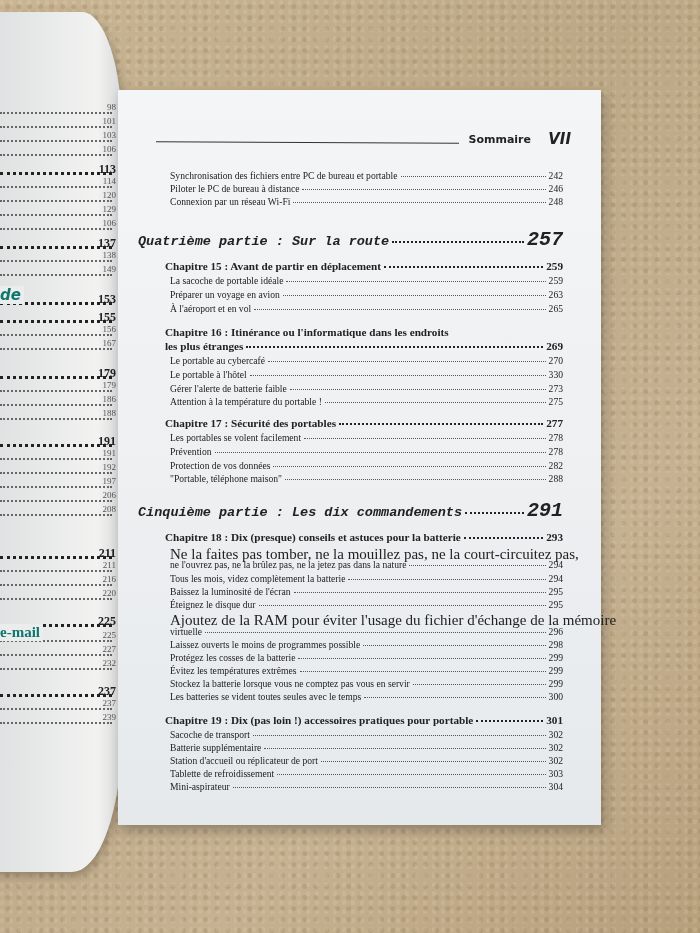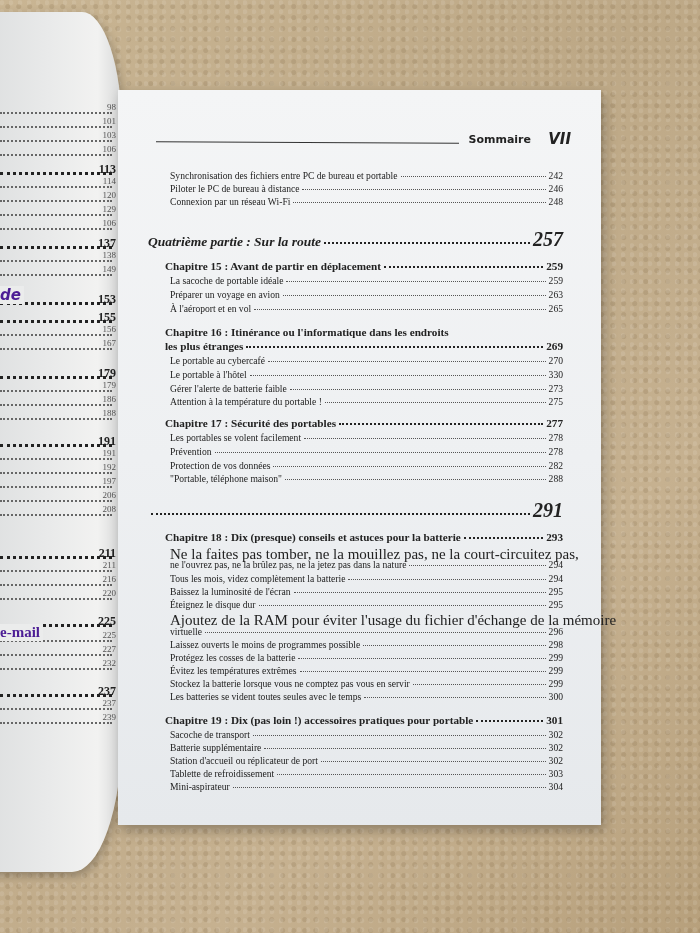--- a/index.html
+++ b/index.html
@@ -22,21 +22,21 @@
     .left-row {
       position: absolute; left: 40px; width: 112px; height: 12px;
       border-bottom: 2px dotted #666;
     }
     .left-row.bold { border-bottom: 3px dotted #222; }
     .left-num {
       position: absolute; right: 6px; font-size: 9px; color: #555;
     }
     .left-num.bold { font-size: 12px; font-weight: bold; color: #222; }
     .left-word {
-      position: absolute; left: 40px; font-weight: bold; font-size: 15px; color: #4c1d95;
+      position: absolute; left: 40px; font-weight: bold; font-size: 15px; color: #0f766e;
       background: #ebecec; padding-right: 3px;
     }
     .left-word.italic { font-style: italic; font-family: "DejaVu Sans", sans-serif; }
     
     .right-page {
       position: absolute; left: 118px; top: 90px; width: 483px; height: 735px;
       background: linear-gradient(180deg, #f4f5f6 0%, #eef0f2 50%, #e6e9ec 100%);
       box-shadow: 3px 5px 12px rgba(0,0,0,0.28);
     }
     .running-head {
@@ -60,22 +60,22 @@
     }
     .entry .label { white-space: nowrap; }
     .entry .dots {
       flex: 1; border-bottom: 1px dotted #555; margin: 0 3px; transform: translateY(-2px);
     }
     .entry .num { white-space: nowrap; }
     .entry.section { font-size: 9.6px; left: 52px; right: 38px; }
     .entry.chapter { font-size: 11.2px; font-weight: bold; left: 47px; right: 38px; }
     .entry.chapter .dots { border-bottom: 2px dotted #222; }
     .entry.part {
-      font-family: Liberation Serif, serif; font-style: italic; font-weight: bold;
-      font-size: 13.5px; left: 30px; right: 38px;
+      font-family: Liberation Mono, monospace; font-style: italic; font-weight: bold;
+      font-size: 13.5px; left: 20px; right: 38px;
     }
     .entry.part .num { font-size: 20px; }
     .entry.part .dots { border-bottom: 2.5px dotted #222; }
     .plain-line {
       position: absolute; font-size: 15px; color: #222; white-space: nowrap;
     }
     .plain-line.bold { font-size: 11.2px; font-weight: bold; font-family: Liberation Serif, serif; }
   </style>
 </head>
 <body>
@@ -258,20 +258,21 @@
         <span class="dots"></span>
         <span class="num">282</span>
     </div>
     <div class="entry section" style="top:383px">
       <span class="label">"Portable, téléphone maison"</span>
         <span class="dots"></span>
         <span class="num">288</span>
     </div>
 
     <div class="entry part" style="top:409px">
+      <span class="label">Cinquième partie : Les dix commandements</span>
         <span class="dots"></span>
         <span class="num">291</span>
     </div>
 
     <div class="entry chapter" style="top:441px">
       <span class="label">Chapitre 18 : Dix (presque) conseils et astuces pour la batterie</span>
         <span class="dots"></span>
         <span class="num">293</span>
     </div>
     <div class="plain-line" style="top:456px; left:52px">Ne la faites pas tomber, ne la mouillez pas, ne la court-circuitez pas,</div>

